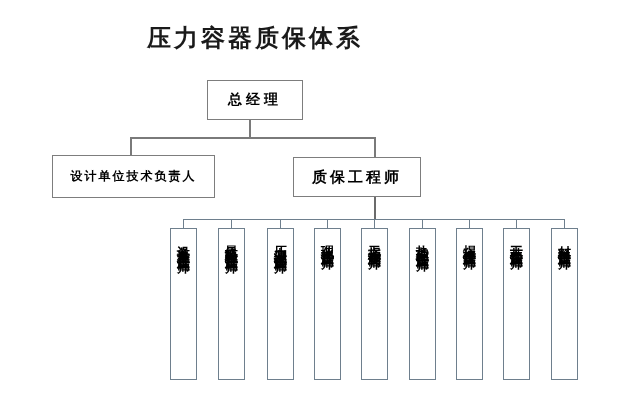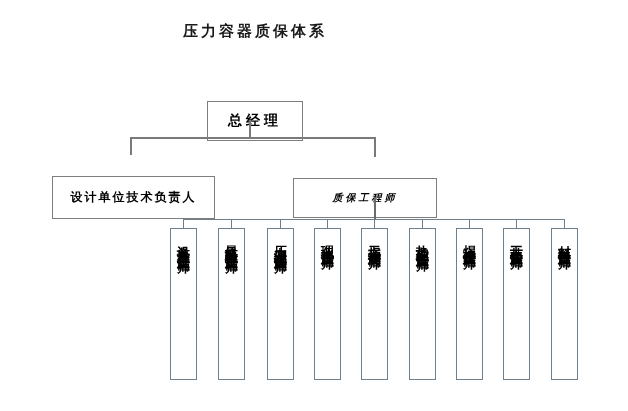--- a/index.html
+++ b/index.html
@@ -15,55 +15,53 @@
     background: #ffffff;
     overflow: hidden;
     color: #000000;
   }
   .chart-title {
     position: absolute;
     left: 0;
     top: 22px;
     width: 510px;
     text-align: center;
-    font-size: 15px;
+    font-size: 24px;
     font-weight: bold;
     letter-spacing: 3px;
     color: #1a1a1a;
   }
   .box {
     position: absolute;
     background: #ffffff;
     border: 1px solid #7d7d7d;
     box-sizing: border-box;
     display: flex;
     align-items: center;
     justify-content: center;
     font-weight: bold;
     color: #000000;
-    margin-top: 21px;
   }
   .box-root {
     left: 207px; top: 80px;
     width: 96px; height: 40px;
     font-size: 14px;
     letter-spacing: 4px;
   }
   .box-left {
     left: 52px; top: 155px;
     width: 163px; height: 43px;
     font-size: 12px;
     letter-spacing: 2px;
   }
   .box-right {
     left: 293px; top: 157px;
-    width: 144px; height: 40px;
-    font-size: 10px;
+    width: 128px; height: 40px;
+    font-size: 15px;
     letter-spacing: 3px;
-    font-style: italic;
   }
   .vbox {
     position: absolute;
     top: 228px;
     width: 27px;
     height: 152px;
     background: #ffffff;
     border: 1px solid #6e7f8d;
     box-sizing: border-box;
     writing-mode: vertical-rl;

